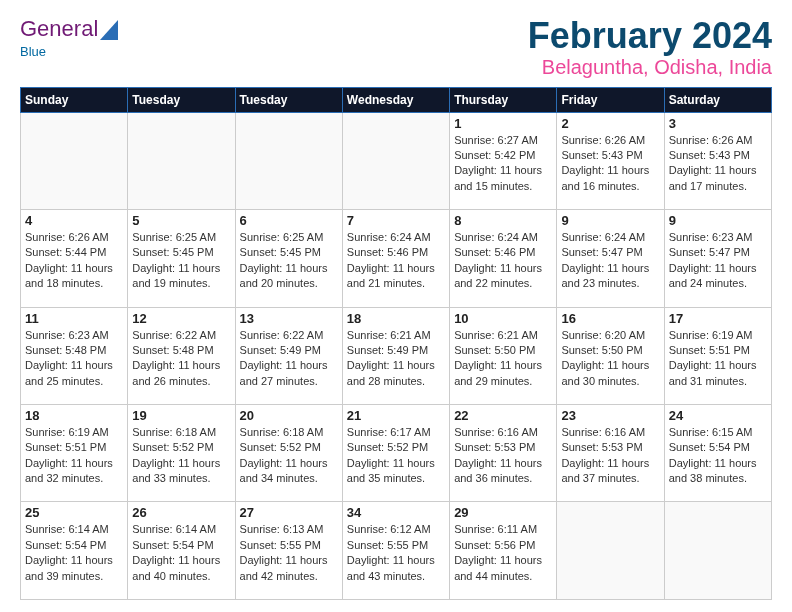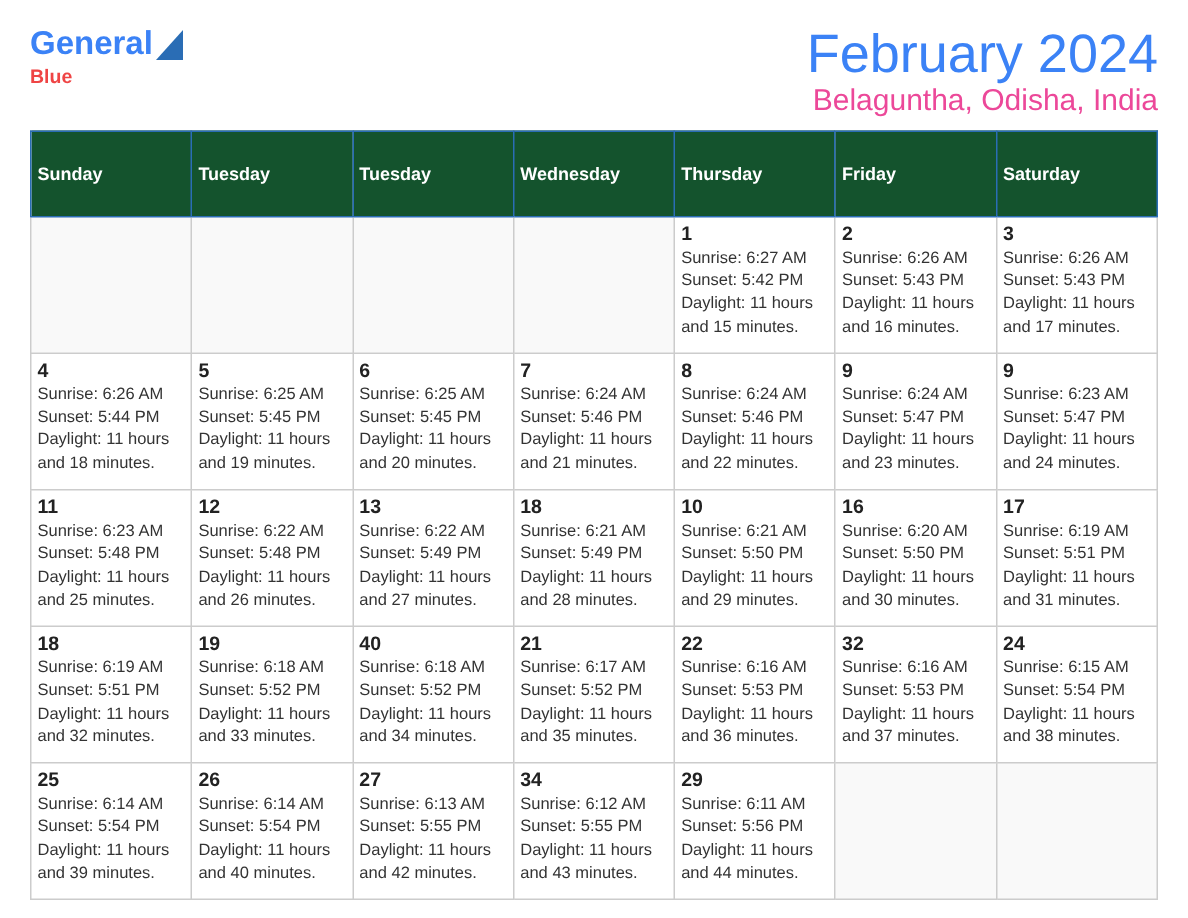--- a/index.html
+++ b/index.html
@@ -21,41 +21,41 @@
       display: flex;
       justify-content: space-between;
       align-items: flex-start;
       margin-bottom: 8px;
     }
     .title-area {
       text-align: right;
     }
     .month-title {
       font-size: 36px;
-      font-weight: normal;
-      color: #3b82f6;
+      font-weight: bold;
+      color: #0c4a6e;
       line-height: 1.1;
     }
     .location {
       font-size: 20px;
       color: #ec4899;
     }
     .calendar {
       flex: 1;
       border: 1px solid #ccc;
       border-collapse: collapse;
       width: 100%;
       table-layout: fixed;
     }
     .calendar th {
-      background: #14532d;
+      background: #0f172a;
       color: #fff;
       font-size: 12px;
       font-weight: bold;
-      padding: 21px 4px;
+      padding: 5px 4px;
       text-align: left;
       border: 1px solid #2a6db5;
     }
     .calendar td {
       border: 1px solid #ccc;
       vertical-align: top;
       padding: 3px 4px;
       font-size: 10px;
       color: #333;
       width: 14.28%;
@@ -71,32 +71,32 @@
     .day-info {
       font-size: 11px;
       line-height: 1.4;
       color: #333;
     }
     .empty-cell {
       background: #f9f9f9;
     }
     .logo-general {
       font-size: 22px;
-      font-weight: bold;
-      color: #3b82f6;
+      font-weight: normal;
+      color: #701a75;
     }
     .logo-blue-text {
       font-size: 22px;
       font-weight: bold;
       color: #2a6db5;
     }
     .logo-sub {
       font-size: 13px;
-      font-weight: bold;
-      color: #ef4444;
+      font-weight: normal;
+      color: #0369a1;
       margin-left: 0px;
       margin-top: -2px;
     }
     .logo-container {
       display: flex;
       flex-direction: column;
     }
     .logo-top {
       display: flex;
       align-items: center;
@@ -220,33 +220,33 @@
         <tr>
           <td>
             <span class="day-num">18</span>
             <div class="day-info">Sunrise: 6:19 AM<br>Sunset: 5:51 PM<br>Daylight: 11 hours and 32 minutes.</div>
           </td>
           <td>
             <span class="day-num">19</span>
             <div class="day-info">Sunrise: 6:18 AM<br>Sunset: 5:52 PM<br>Daylight: 11 hours and 33 minutes.</div>
           </td>
           <td>
-            <span class="day-num">40</span>
+            <span class="day-num">20</span>
             <div class="day-info">Sunrise: 6:18 AM<br>Sunset: 5:52 PM<br>Daylight: 11 hours and 34 minutes.</div>
           </td>
           <td>
             <span class="day-num">21</span>
             <div class="day-info">Sunrise: 6:17 AM<br>Sunset: 5:52 PM<br>Daylight: 11 hours and 35 minutes.</div>
           </td>
           <td>
             <span class="day-num">22</span>
             <div class="day-info">Sunrise: 6:16 AM<br>Sunset: 5:53 PM<br>Daylight: 11 hours and 36 minutes.</div>
           </td>
           <td>
-            <span class="day-num">32</span>
+            <span class="day-num">23</span>
             <div class="day-info">Sunrise: 6:16 AM<br>Sunset: 5:53 PM<br>Daylight: 11 hours and 37 minutes.</div>
           </td>
           <td>
             <span class="day-num">24</span>
             <div class="day-info">Sunrise: 6:15 AM<br>Sunset: 5:54 PM<br>Daylight: 11 hours and 38 minutes.</div>
           </td>
         </tr>
         <tr>
           <td>
             <span class="day-num">25</span>

